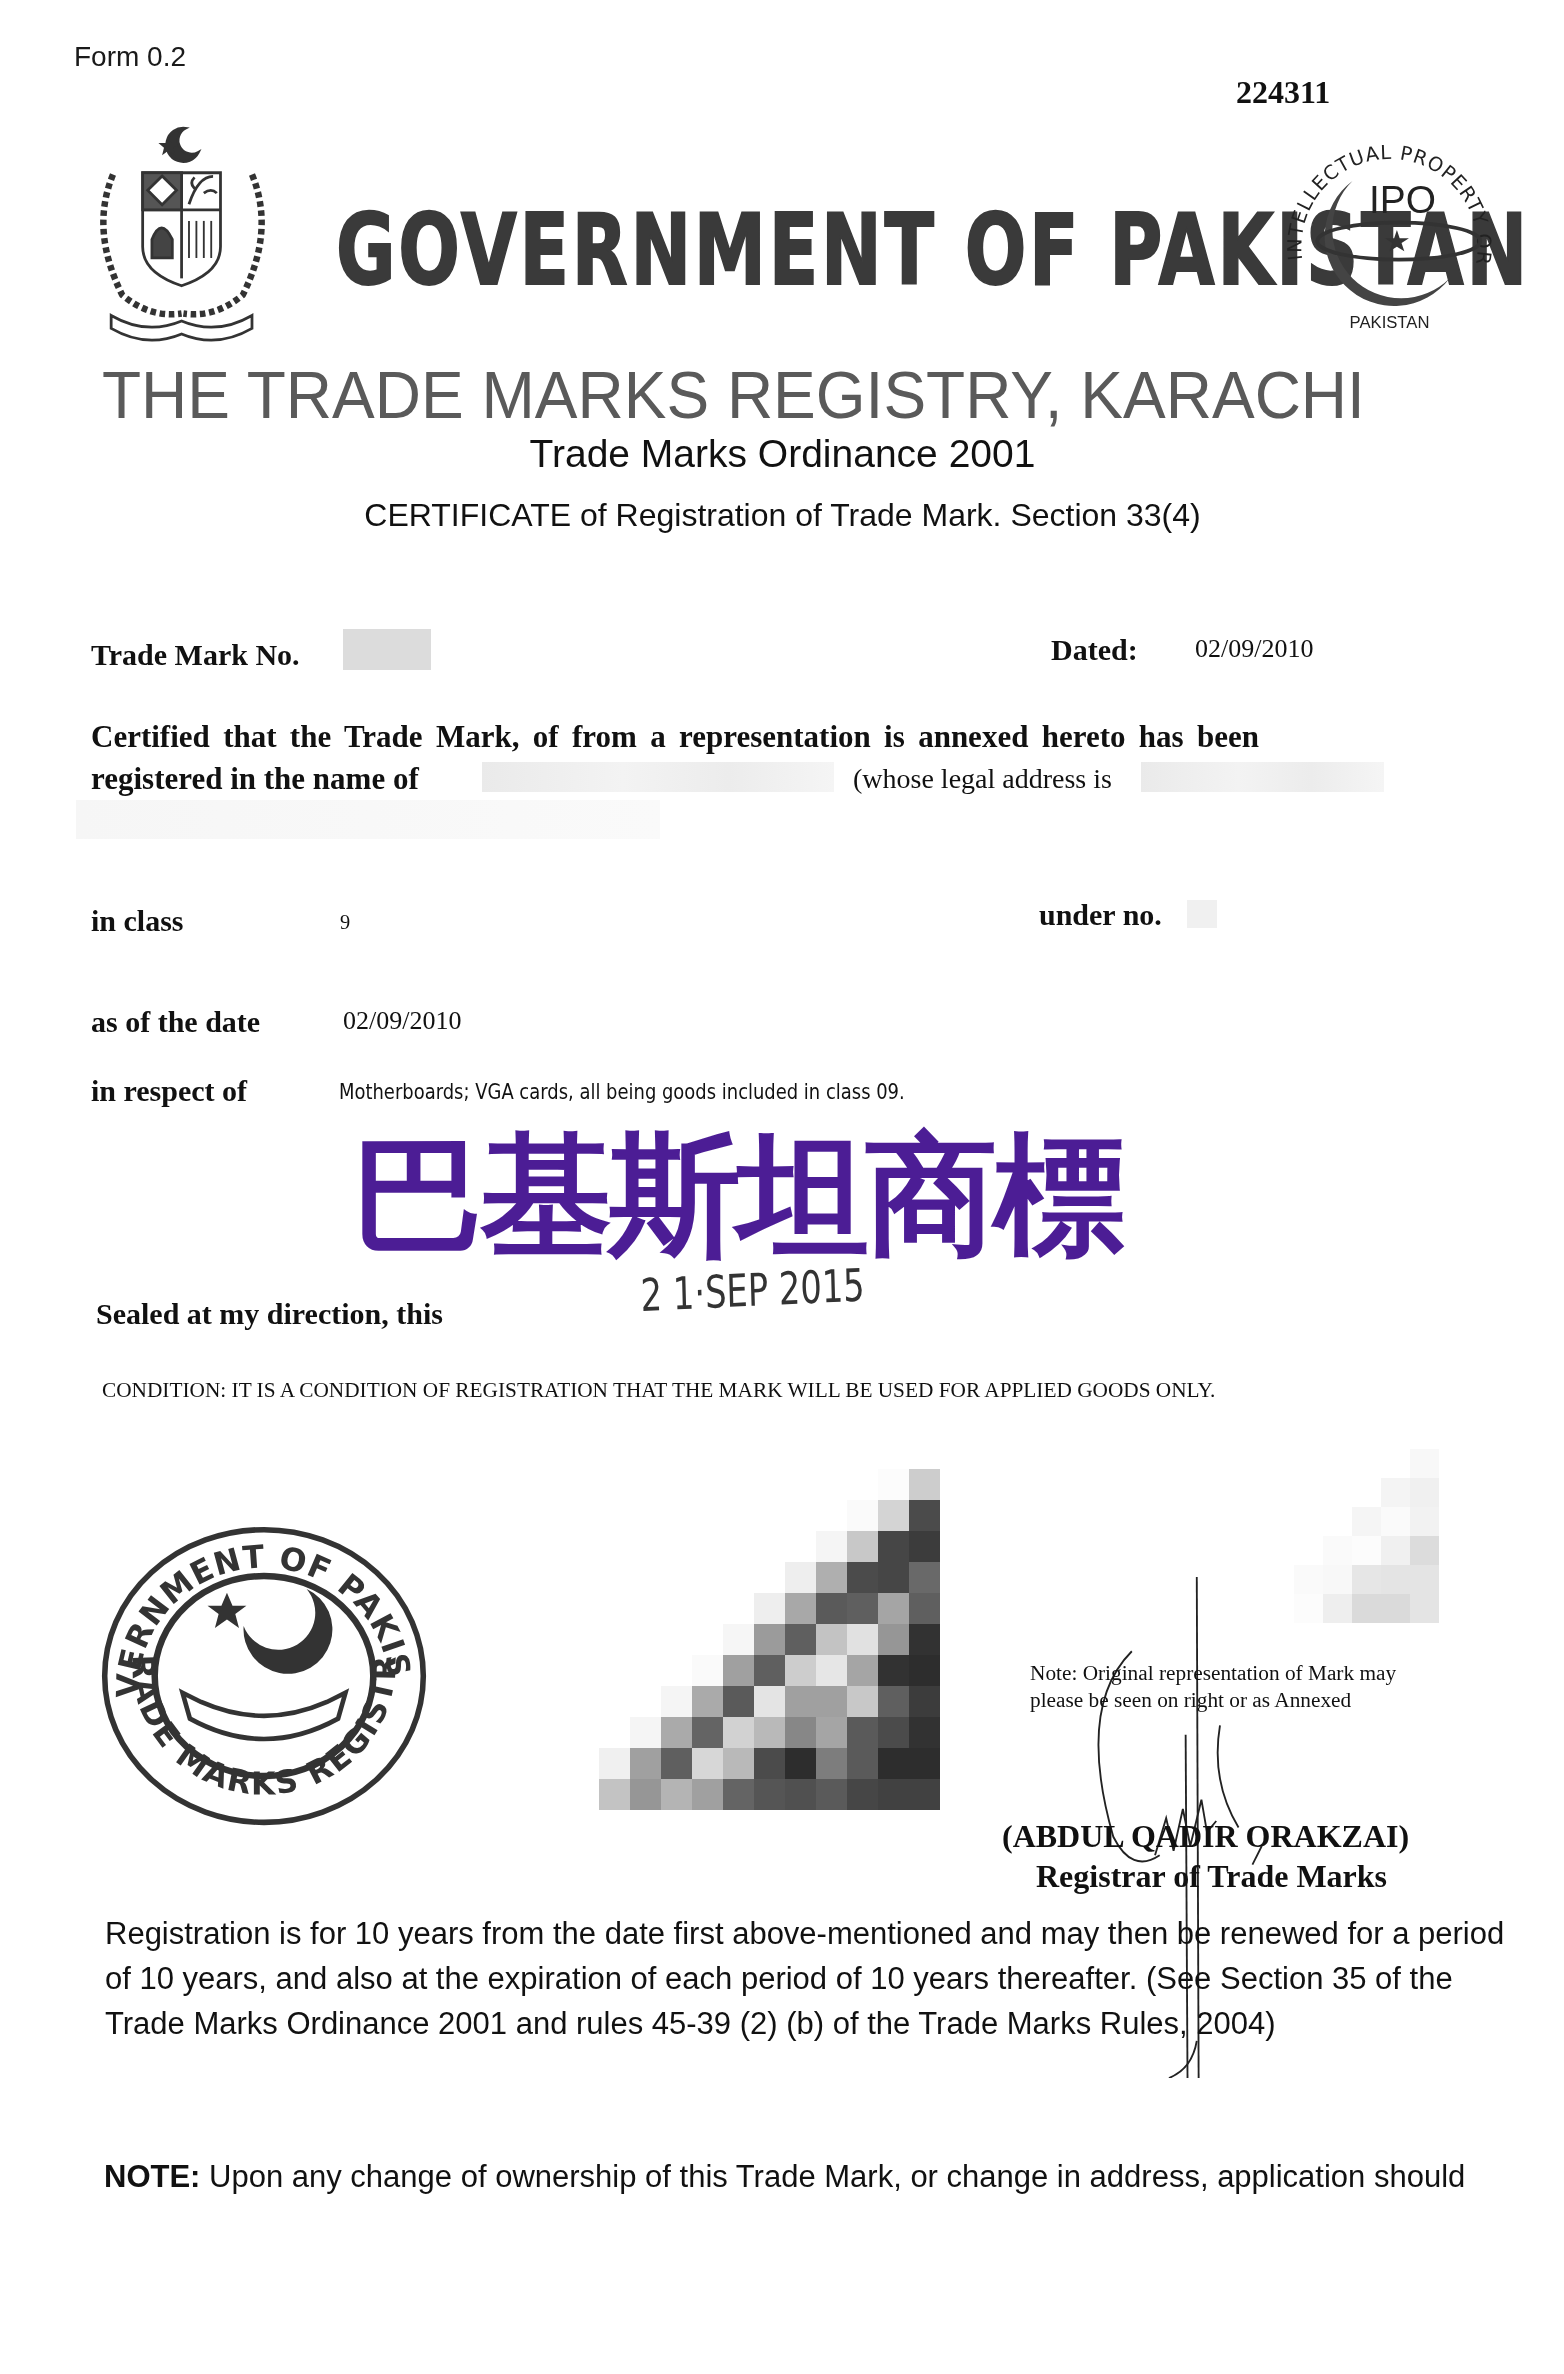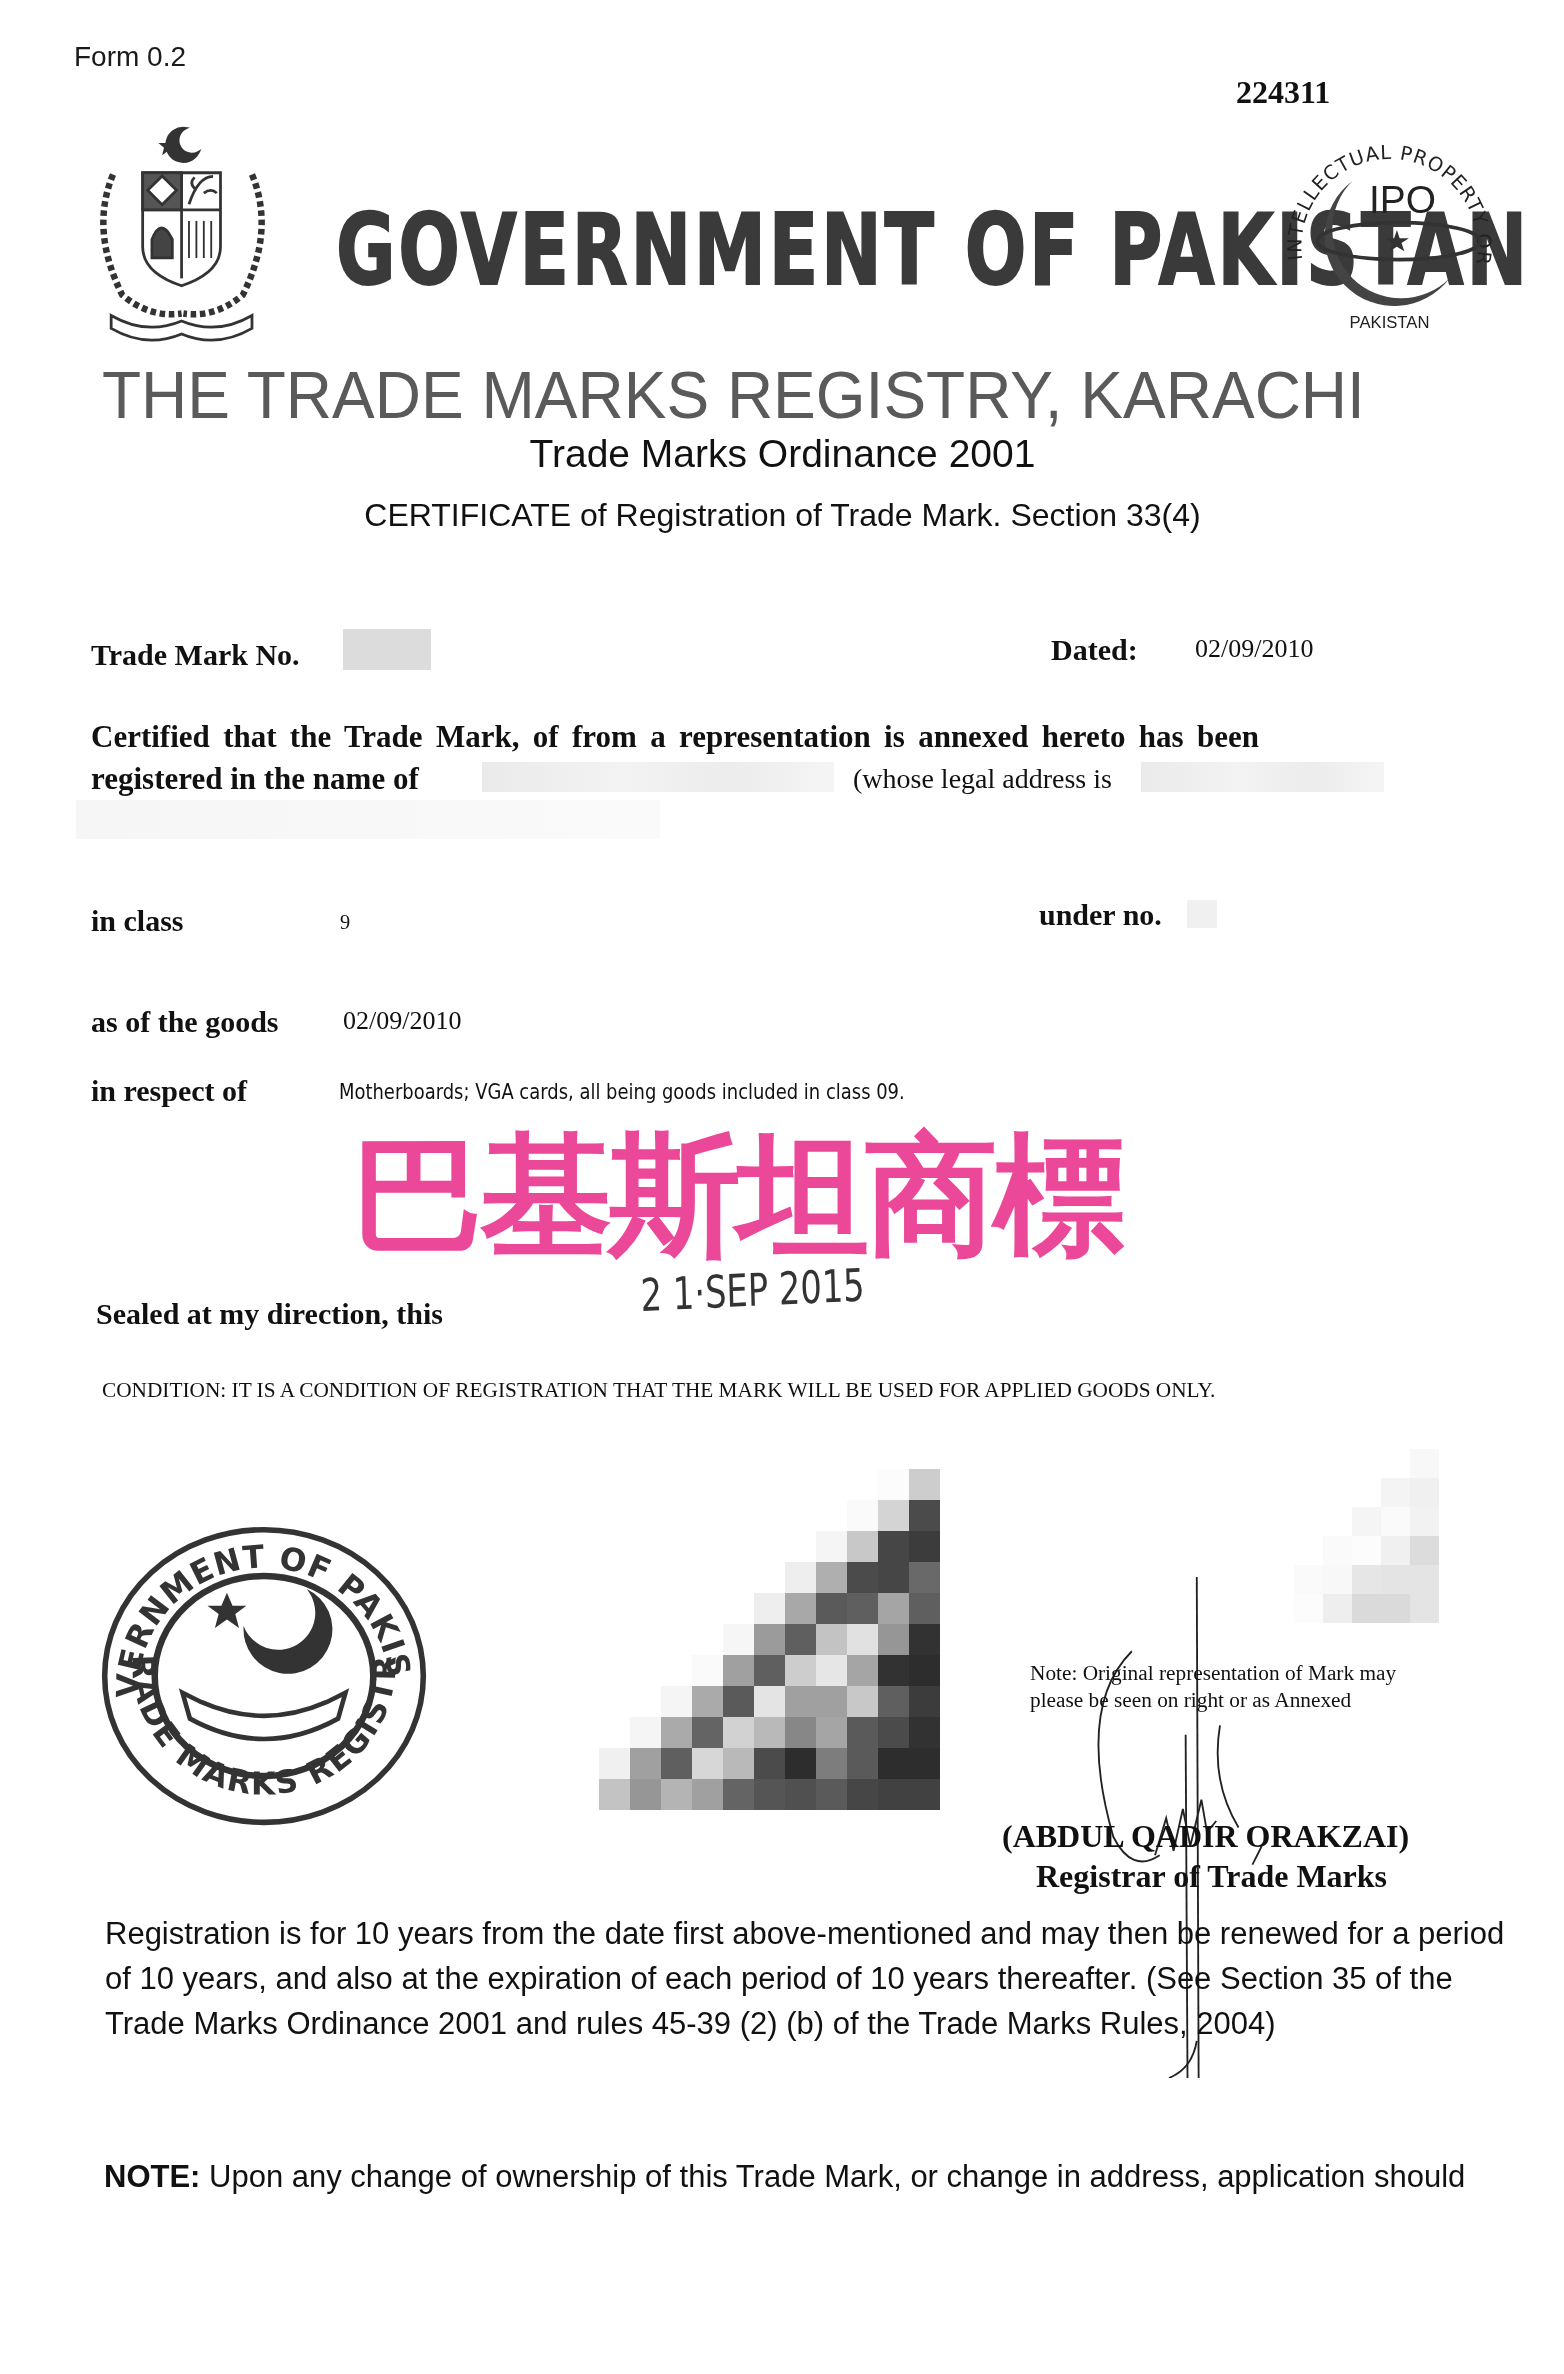--- a/index.html
+++ b/index.html
@@ -42,21 +42,21 @@
   #class-value { left: 340px; top: 911px; font-size: 20.4px; }
   #under-no-label { left: 1039px; top: 898px; }
   #under-no-redact { left: 1187px; top: 900px; width: 30px; height: 28px; background: #f0f0f0; }
 
   #asofdate-label { left: 91px; top: 1005px; }
   #asofdate-value { left: 343px; top: 1006px; }
   #respect-label { left: 91px; top: 1074px; }
   #respect-value { left: 339px; top: 1080px; font-size: 20.4px; font-family: "DejaVu Sans", sans-serif;
     transform: scaleX(0.88); transform-origin: left top; }
 
-  #mark-chinese { left: 352px; top: 1108px; font-size: 132px; font-weight: bold; color: #ec4899; letter-spacing: -3.7px;
+  #mark-chinese { left: 352px; top: 1108px; font-size: 132px; font-weight: bold; color: #4c1d95; letter-spacing: -3.7px;
     font-family: "DejaVu Sans", sans-serif; white-space: nowrap; }
 
   #sealed-label { left: 96px; top: 1297px; }
   #seal-date { left: 640px; top: 1269px; font-size: 45px; color: #333; font-family: "DejaVu Sans", sans-serif;
     transform: scaleX(0.75) rotate(-2deg); transform-origin: left top; white-space: nowrap; }
 
   #condition { left: 102px; top: 1378px; font-size: 21.3px; white-space: nowrap; }
 
   #registry-seal { left: 97px; top: 1526px; width: 334px; height: 301px; }
   #mark-pixel { left: 599px; top: 1469px; width: 337px; height: 337px; display: grid;
@@ -133,21 +133,21 @@
 <div id="name-redact" class="abs blur"></div>
 <div id="address-intro" class="abs serif">(whose legal address is</div>
 <div id="address-redact" class="abs blur"></div>
 <div id="address-redact-2" class="abs"></div>
 
 <div id="class-label" class="abs serif lbl">in class</div>
 <div id="class-value" class="abs serif">9</div>
 <div id="under-no-label" class="abs serif lbl">under no.</div>
 <div id="under-no-redact" class="abs"></div>
 
-<div id="asofdate-label" class="abs serif lbl">as of the goods</div>
+<div id="asofdate-label" class="abs serif lbl">as of the date</div>
 <div id="asofdate-value" class="abs serif val">02/09/2010</div>
 <div id="respect-label" class="abs serif lbl">in respect of</div>
 <div id="respect-value" class="abs">Motherboards; VGA cards, all being goods included in class 09.</div>
 
 <div id="mark-chinese" class="abs">巴基斯坦商標</div>
 
 <div id="sealed-label" class="abs serif lbl">Sealed at my direction, this</div>
 <div id="seal-date" class="abs">2 1·SEP 2015</div>
 
 <div id="condition" class="abs serif">CONDITION: IT IS A CONDITION OF REGISTRATION THAT THE MARK WILL BE USED FOR APPLIED GOODS ONLY.</div>

